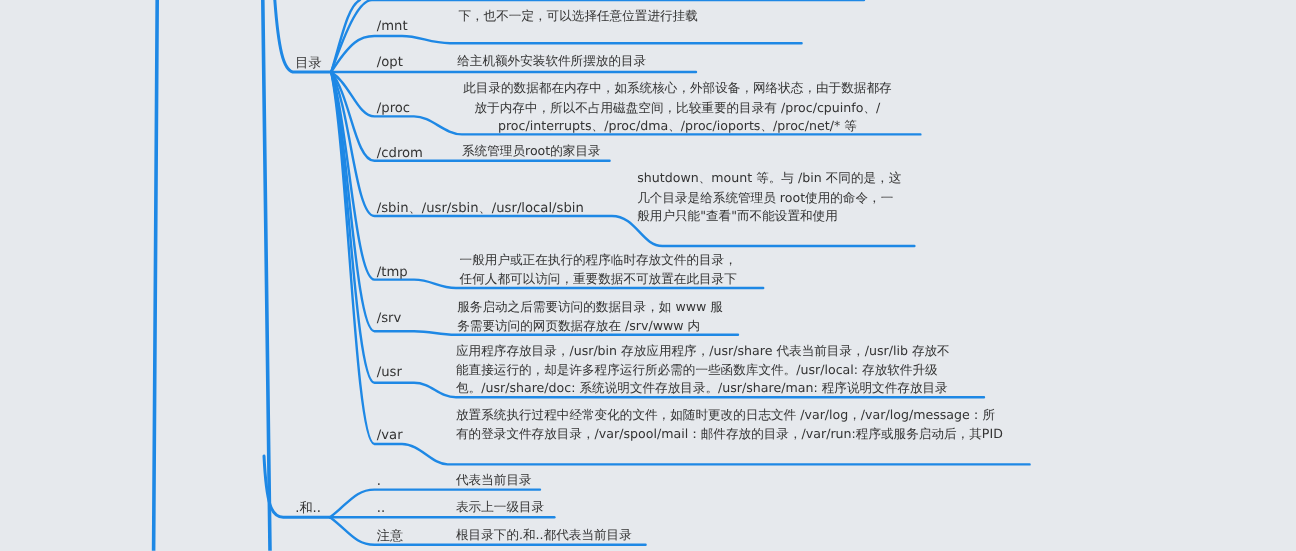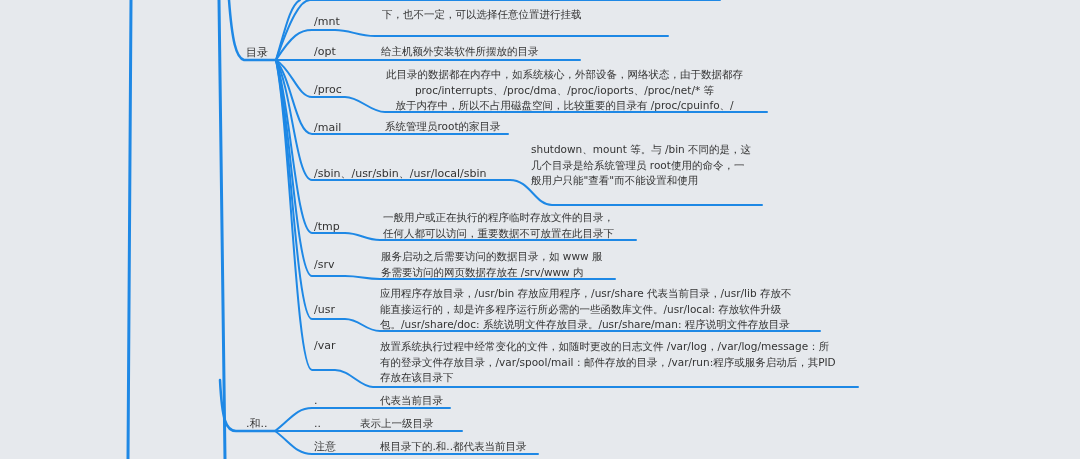--- a/index.html
+++ b/index.html
@@ -54,37 +54,37 @@
     </g>
   </g>
 </svg>
 
 <div class="lbl" style="left:246px; top:45px;">目录</div>
 <div class="lbl" style="left:246px; top:416px;">.和..</div>
 
 <div class="lbl" style="left:314px; top:14px;">/mnt</div>
 <div class="lbl" style="left:314px; top:44px;">/opt</div>
 <div class="lbl" style="left:314px; top:82px;">/proc</div>
-<div class="lbl" style="left:314px; top:120px;">/mail</div>
+<div class="lbl" style="left:314px; top:120px;">/cdrom</div>
 <div class="lbl" style="left:314px; top:166px;">/sbin、/usr/sbin、/usr/local/sbin</div>
 <div class="lbl" style="left:314px; top:219px;">/tmp</div>
 <div class="lbl" style="left:314px; top:257px;">/srv</div>
 <div class="lbl" style="left:314px; top:302px;">/usr</div>
-<div class="lbl" style="left:314px; top:338px;">/var</div>
+<div class="lbl" style="left:314px; top:355px;">/var</div>
 
 <div class="desc" style="left:382px; top:7px;">
   <span>下，也不一定，可以选择任意位置进行挂载</span>
 </div>
 <div class="desc" style="left:381px; top:44px;">
   <span>给主机额外安装软件所摆放的目录</span>
 </div>
 <div class="desc" style="left:386px; top:67px;text-align:center;">
   <span>此目录的数据都在内存中，如系统核心，外部设备，网络状态，由于数据都存</span>
+  <span>放于内存中，所以不占用磁盘空间，比较重要的目录有 /proc/cpuinfo、/</span>
   <span>proc/interrupts、/proc/dma、/proc/ioports、/proc/net/* 等</span>
-  <span>放于内存中，所以不占用磁盘空间，比较重要的目录有 /proc/cpuinfo、/</span>
 </div>
 <div class="desc" style="left:385px; top:119px;">
   <span>系统管理员root的家目录</span>
 </div>
 <div class="desc" style="left:531px; top:142px;">
   <span>shutdown、mount 等。与 /bin 不同的是，这</span>
   <span>几个目录是给系统管理员 root使用的命令，一</span>
   <span>般用户只能"查看"而不能设置和使用</span>
 </div>
 <div class="desc" style="left:383px; top:210px;">
@@ -96,21 +96,20 @@
   <span>务需要访问的网页数据存放在 /srv/www 内</span>
 </div>
 <div class="desc" style="left:380px; top:286px;">
   <span>应用程序存放目录，/usr/bin 存放应用程序，/usr/share 代表当前目录，/usr/lib 存放不</span>
   <span>能直接运行的，却是许多程序运行所必需的一些函数库文件。/usr/local: 存放软件升级</span>
   <span>包。/usr/share/doc: 系统说明文件存放目录。/usr/share/man: 程序说明文件存放目录</span>
 </div>
 <div class="desc" style="left:380px; top:339px;">
   <span>放置系统执行过程中经常变化的文件，如随时更改的日志文件 /var/log，/var/log/message：所</span>
   <span>有的登录文件存放目录，/var/spool/mail：邮件存放的目录，/var/run:程序或服务启动后，其PID</span>
-  <span>存放在该目录下</span>
 </div>
 
 <div class="lbl" style="left:314px; top:393px;">.</div>
 <div class="lbl" style="left:314px; top:416px;">..</div>
 <div class="lbl" style="left:314px; top:439px;">注意</div>
 <div class="desc" style="left:380px; top:393px;">代表当前目录</div>
-<div class="desc" style="left:360px; top:416px;">表示上一级目录</div>
+<div class="desc" style="left:380px; top:416px;">表示上一级目录</div>
 <div class="desc" style="left:380px; top:439px;">根目录下的.和..都代表当前目录</div>
 
 </body></html>

